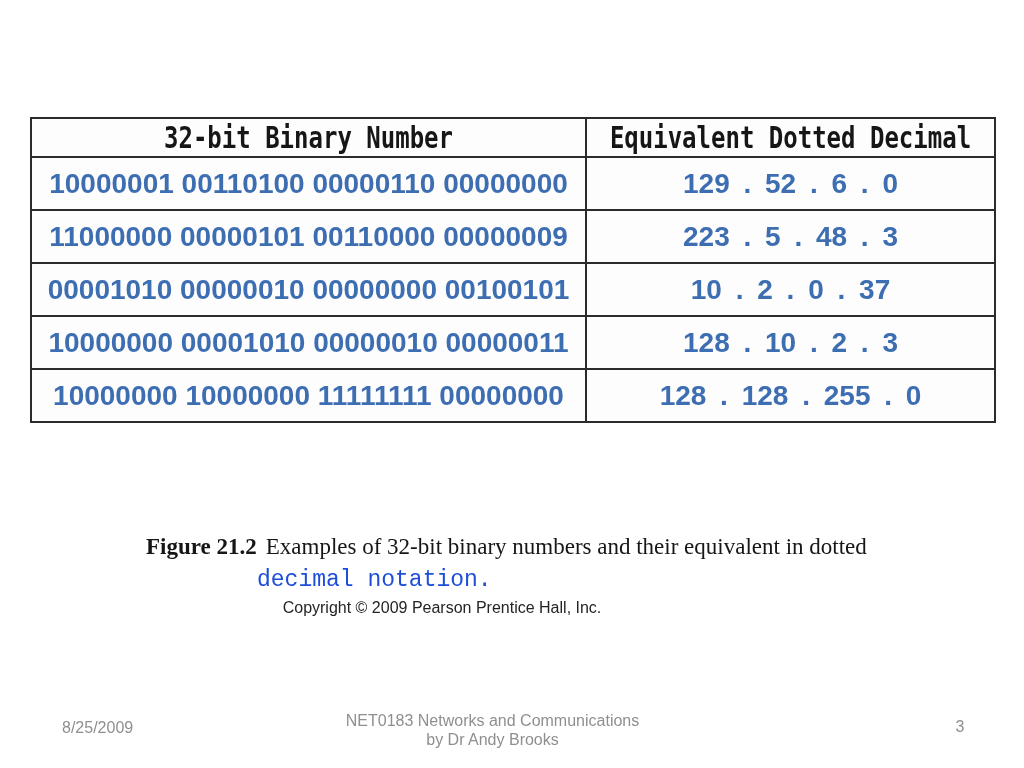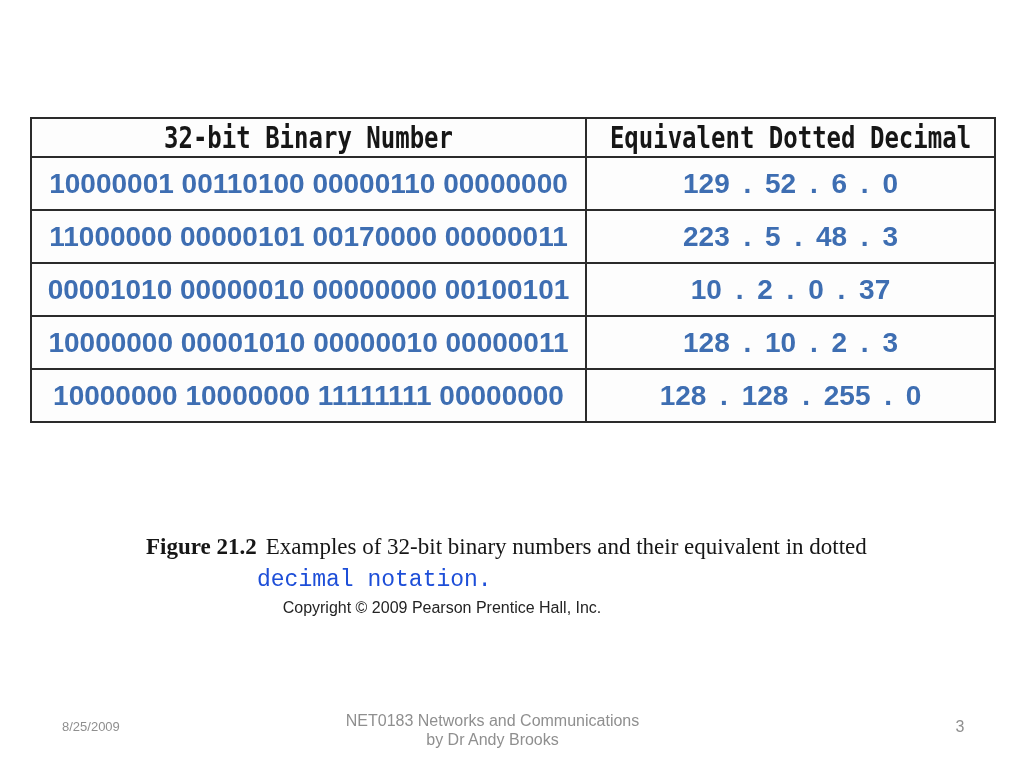--- a/index.html
+++ b/index.html
@@ -89,21 +89,21 @@
     font-family: "Liberation Sans", sans-serif;
     font-size: 16px;
     color: #242424;
   }
 
   
   .footer-date {
     position: absolute;
     left: 62px;
     top: 719px;
-    font-size: 13px;
+    font-size: 16px;
     color: #8f8f8f;
     white-space: nowrap;
   }
   .footer-center {
     position: absolute;
     left: 0;
     top: 711px;
     width: 985px;
     text-align: center;
     font-size: 16px;
@@ -139,21 +139,21 @@
           <span class="hdr-text">Equivalent Dotted Decimal</span>
         </th>
       </tr>
     </thead>
     <tbody>
       <tr>
         <td class="bin-cell">10000001 00110100 00000110 00000000</td>
         <td class="dec-cell">129 . 52 . 6 . 0</td>
       </tr>
       <tr>
-        <td class="bin-cell">11000000 00000101 00170000 00000011</td>
+        <td class="bin-cell">11000000 00000101 00110000 00000009</td>
         <td class="dec-cell">223 . 5 . 48 . 3</td>
       </tr>
       <tr>
         <td class="bin-cell">00001010 00000010 00000000 00100101</td>
         <td class="dec-cell">10 . 2 . 0 . 37</td>
       </tr>
       <tr>
         <td class="bin-cell">10000000 00001010 00000010 00000011</td>
         <td class="dec-cell">128 . 10 . 2 . 3</td>
       </tr>

